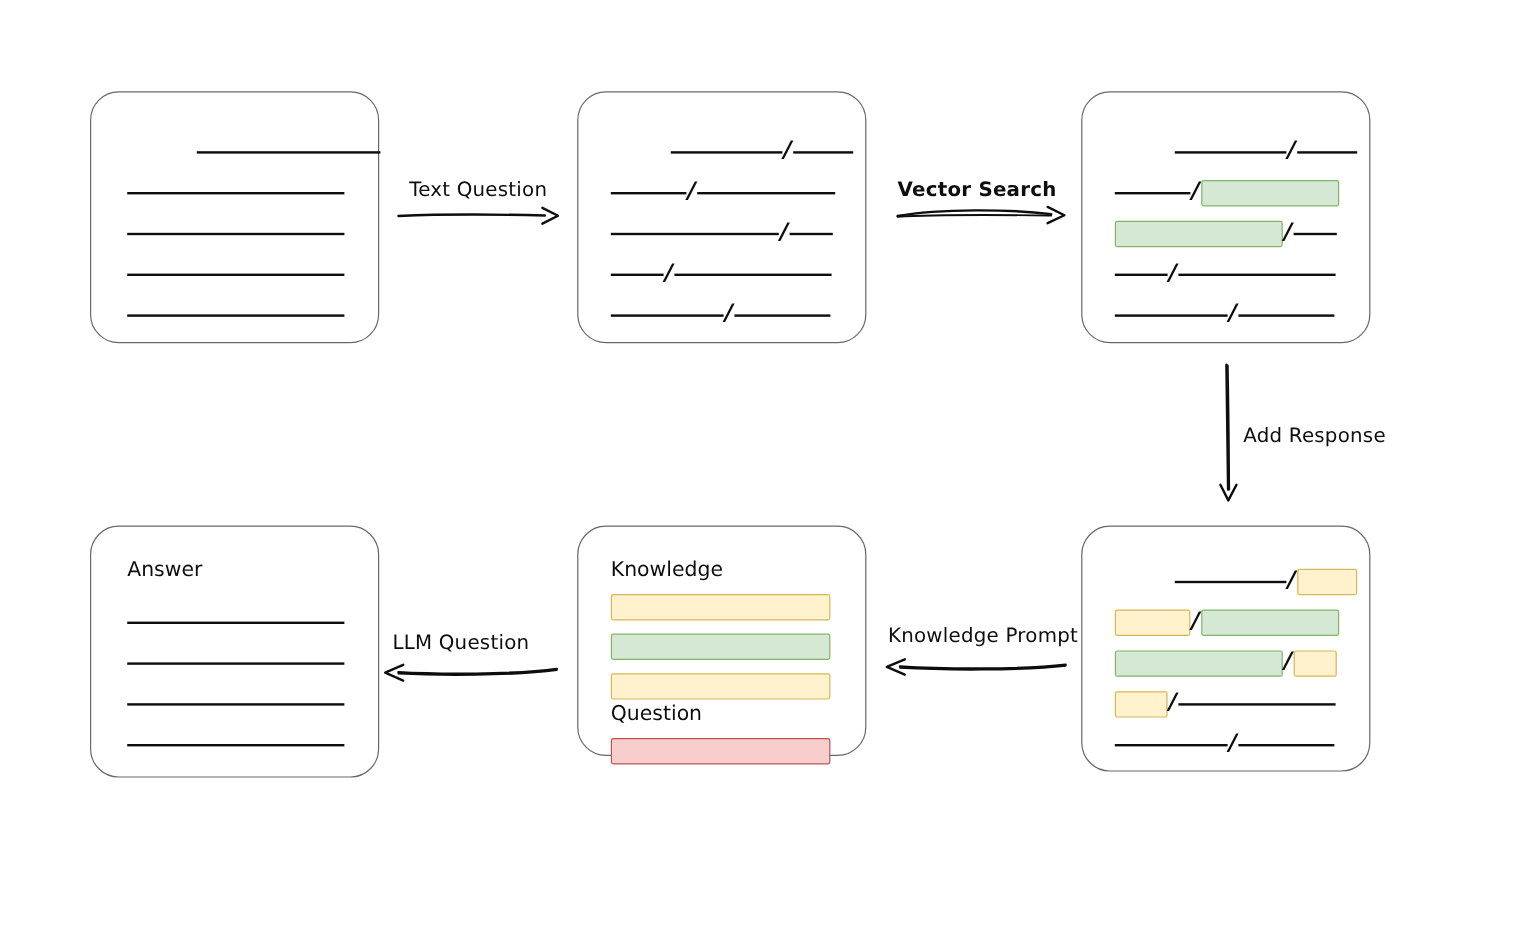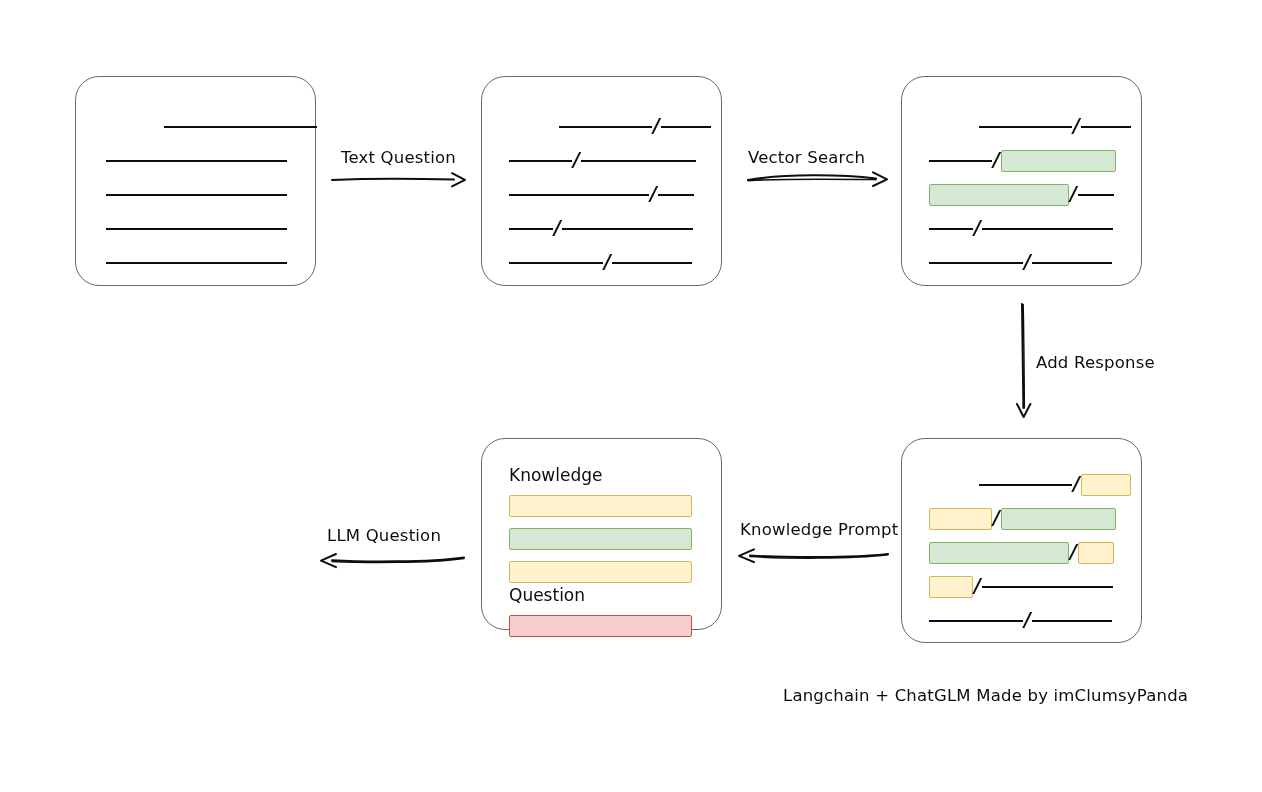--- a/index.html
+++ b/index.html
@@ -159,21 +159,21 @@
           <span class="seg" style="width: 131px;"></span>
         </div>
         <div class="line-row" style="left: 27px; top: 178px;">
           <span class="seg" style="width: 94px;"></span>
           <span class="slash">/</span>
           <span class="seg" style="width: 80px;"></span>
         </div>
       </div>
   </div>
 
-  <div class="edge-label" style="left:748px; top:148px;">Vector Search</div>
+  <div class="edge-label" style="left:748px; top:148px;font-weight:bold;">Vector Search</div>
   <svg class="arrow-svg" style="left:746px; top:166px;" width="146" height="26" viewBox="0 0 146 26">
     <path d="M2,14 C38,7.6 96,8.4 130,12.4" fill="none" stroke="#0d0d0d" stroke-width="2" stroke-linecap="round"></path>
     <path d="M2,14.6 C40,12.4 98,13.2 130,13.6" fill="none" stroke="#0d0d0d" stroke-width="1.6" stroke-linecap="round"></path>
     <path d="M127,6.4 L141,13.4 L127,20" fill="none" stroke="#0d0d0d" stroke-width="2" stroke-linejoin="round" stroke-linecap="round"></path>
   </svg>
 
   <div class="doc-box" style="left:901px; top:76px; width:241px; height:210px;">
     <div class="lines-host">
         <div class="line-row" style="left: 77px; top: 42px;">
           <span class="seg" style="width: 93px;"></span>
@@ -260,16 +260,32 @@
       </div>
   </div>
 
   <div class="edge-label" style="left:327px; top:526px;">LLM Question</div>
   <svg class="arrow-svg" style="left:318px; top:548px;" width="150" height="24" viewBox="0 0 150 24">
     <path d="M146,9.4 C110,14.4 46,14 14,12.2" fill="none" stroke="#0d0d0d" stroke-width="2" stroke-linecap="round"></path>
     <path d="M146,10.4 C110,15.4 46,15 14,13.4" fill="none" stroke="#0d0d0d" stroke-width="1.5" stroke-linecap="round"></path>
     <path d="M18,6 L3,12.6 L18,19.2" fill="none" stroke="#0d0d0d" stroke-width="2" stroke-linejoin="round" stroke-linecap="round"></path>
   </svg>
 
-
-  <div class="footer-label" style="left:783px; top:686px;">Langchain + ChatGLM Made by imClumsyPanda</div>
+  <div class="doc-box" style="left:75px; top:438px; width:241px; height:210px;">
+    <div class="box-label" style="left:30px; top:26px;">Answer</div>
+    <div class="lines-host">
+        <div class="line-row" style="left: 30px; top: 72px;">
+          <span class="seg" style="width: 181px;"></span>
+        </div>
+        <div class="line-row" style="left: 30px; top: 106px;">
+          <span class="seg" style="width: 181px;"></span>
+        </div>
+        <div class="line-row" style="left: 30px; top: 140px;">
+          <span class="seg" style="width: 181px;"></span>
+        </div>
+        <div class="line-row" style="left: 30px; top: 174px;">
+          <span class="seg" style="width: 181px;"></span>
+        </div>
+      </div>
+  </div>
+
 
 </div>
 
 </body></html>

